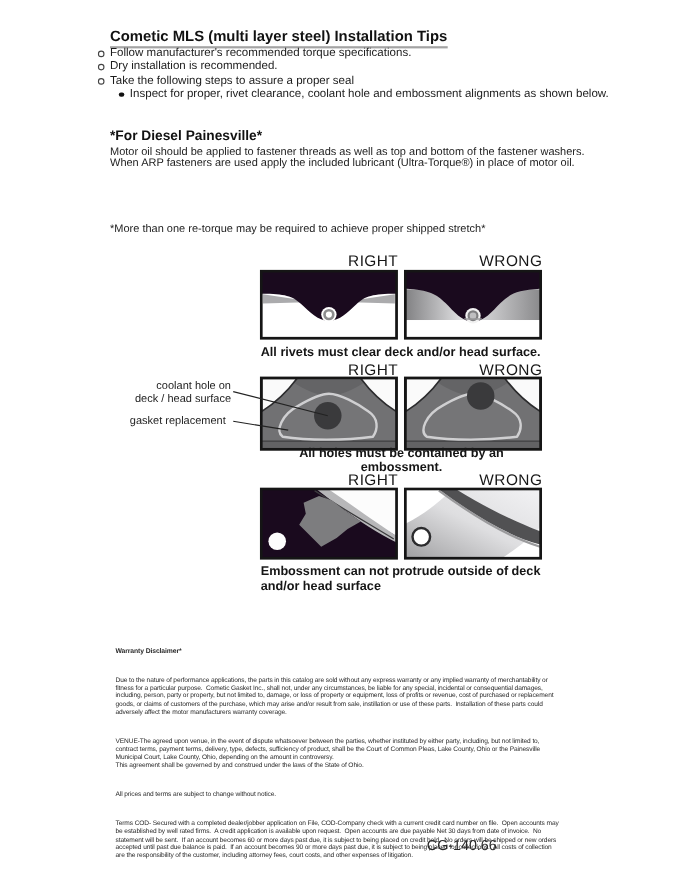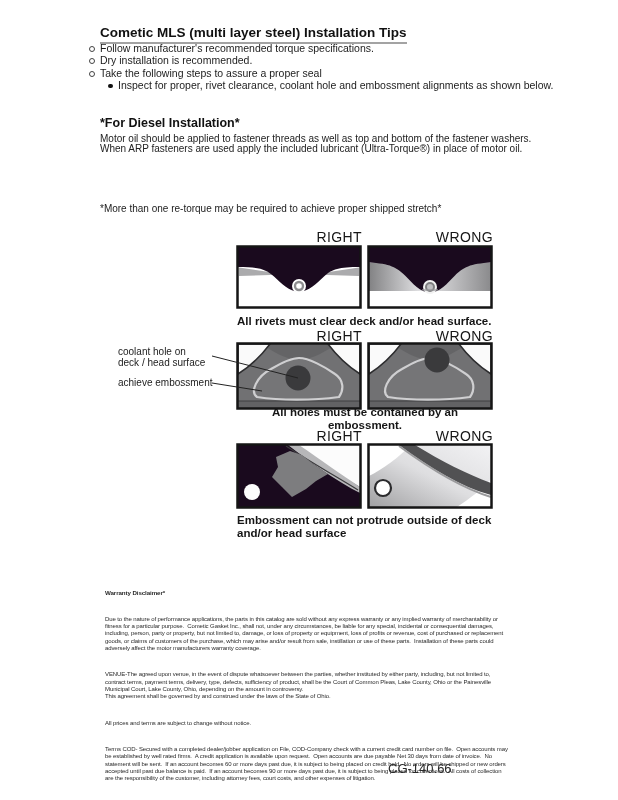--- a/index.html
+++ b/index.html
@@ -21,21 +21,21 @@
   .dlbl{width:126px;text-align:right;font-size:14px;letter-spacing:0.4px;color:#161616;}
   .r1{top:229px;}  .r2{top:328px;}  .r3{top:428px;}
   .cleft{left:236px;} .cright{left:367px;}
   .panel{width:126px;display:block;}
   .pr1{top:245px;} .pr2{top:342px;} .pr3{top:443px;}
   .cap{font-weight:bold;font-size:11.5px;color:#161616;white-space:pre-line;line-height:13px;}
   .cap1{left:237px;top:315px;}
   .cap2{left:236px;top:406px;width:258px;text-align:center;}
   .cap3{left:237px;top:514px;}
   .side-lbl{font-size:10px;line-height:11px;color:#222;}
-  .lbl-coolant{left:118px;top:346px;width:92px;text-align:left;white-space:pre-line;}
+  .lbl-coolant{left:118px;top:346px;width:92px;text-align:right;white-space:pre-line;}
   .lbl-emboss{left:118px;top:377px;white-space:nowrap;}
   .ptr{left:205px;top:345px;pointer-events:none;z-index:5;}
   .warranty{left:105px;top:575px;width:470px;font-size:6px;line-height:7.2px;
             letter-spacing:-0.1px;color:#2a2a2a;white-space:pre;}
   .warranty .wh{font-weight:bold;margin:0 0 5px 0;font-size:6.2px;}
   .warranty p{margin:0 0 5px 0;}
   .docnum{left:388px;top:761px;font-size:13px;color:#2a2a2a;white-space:nowrap;}
 </style>
 </head>
 <body>
@@ -44,21 +44,21 @@
 
   <div class="abs title">Cometic MLS (multi layer steel) Installation Tips</div>
 
   <div class="abs bullets">
     <div class="b"><span class="m-o"></span><span>Follow manufacturer's recommended torque specifications.</span></div>
     <div class="b"><span class="m-o"></span><span>Dry installation is recommended.</span></div>
     <div class="b"><span class="m-o"></span><span>Take the following steps to assure a proper seal</span></div>
     <div class="b sub"><span class="m-f"></span><span>Inspect for proper, rivet clearance, coolant hole and embossment alignments as shown below.</span></div>
   </div>
 
-  <div class="abs diesel-h">*For Diesel Installation*</div>
+  <div class="abs diesel-h">*For Diesel Painesville*</div>
   <div class="abs body-p p1">Motor oil should be applied to fastener threads as well as top and bottom of the fastener washers.
 When ARP fasteners are used apply the included lubricant (Ultra-Torque®) in place of motor oil.</div>
   <div class="abs body-p note">*More than one re-torque may be required to achieve proper shipped stretch*</div>
 
   <div class="abs dlbl r1 cleft">RIGHT</div>
   <div class="abs dlbl r1 cright">WRONG</div>
 
   <svg class="abs panel pr1 cleft" width="126" height="64" viewBox="0 0 126 64">
     <rect x="2" y="2" width="122" height="60" fill="#ffffff"></rect>
     <path d="M3,22.5 L50,29.5 L3,31 Z" fill="#ababad"></path>
@@ -87,21 +87,21 @@
     <rect x="1.5" y="1.5" width="123" height="61" fill="none" stroke="#151515" stroke-width="2.5"></rect>
   </svg>
 
   <div class="abs cap cap1">All rivets must clear deck and/or head surface.</div>
 
   <div class="abs dlbl r2 cleft">RIGHT</div>
   <div class="abs dlbl r2 cright">WRONG</div>
 
   <div class="abs side-lbl lbl-coolant">coolant hole on
 deck / head surface</div>
-  <div class="abs side-lbl lbl-emboss">achieve embossment</div>
+  <div class="abs side-lbl lbl-emboss">gasket replacement</div>
 
   <svg class="abs ptr" width="100" height="55" viewBox="0 0 100 55">
     <line x1="7" y1="11" x2="93" y2="33" stroke="#222" stroke-width="1"></line>
     <line x1="7" y1="38" x2="57" y2="46" stroke="#222" stroke-width="1"></line>
   </svg>
 
   <svg class="abs panel pr2 cleft" width="126" height="68" viewBox="0 0 126 68">
     <rect x="2" y="2" width="122" height="64" fill="#717173"></rect>
     <path d="M26,2 H100 C90,10 77,16 63,19 C49,16 36,10 26,2 Z" fill="#646466"></path>
     <path d="M2,2 H34 C25,14 13,25 2,32 Z" fill="#fafafa" stroke="#2c2c2e" stroke-width="1.5"></path>

